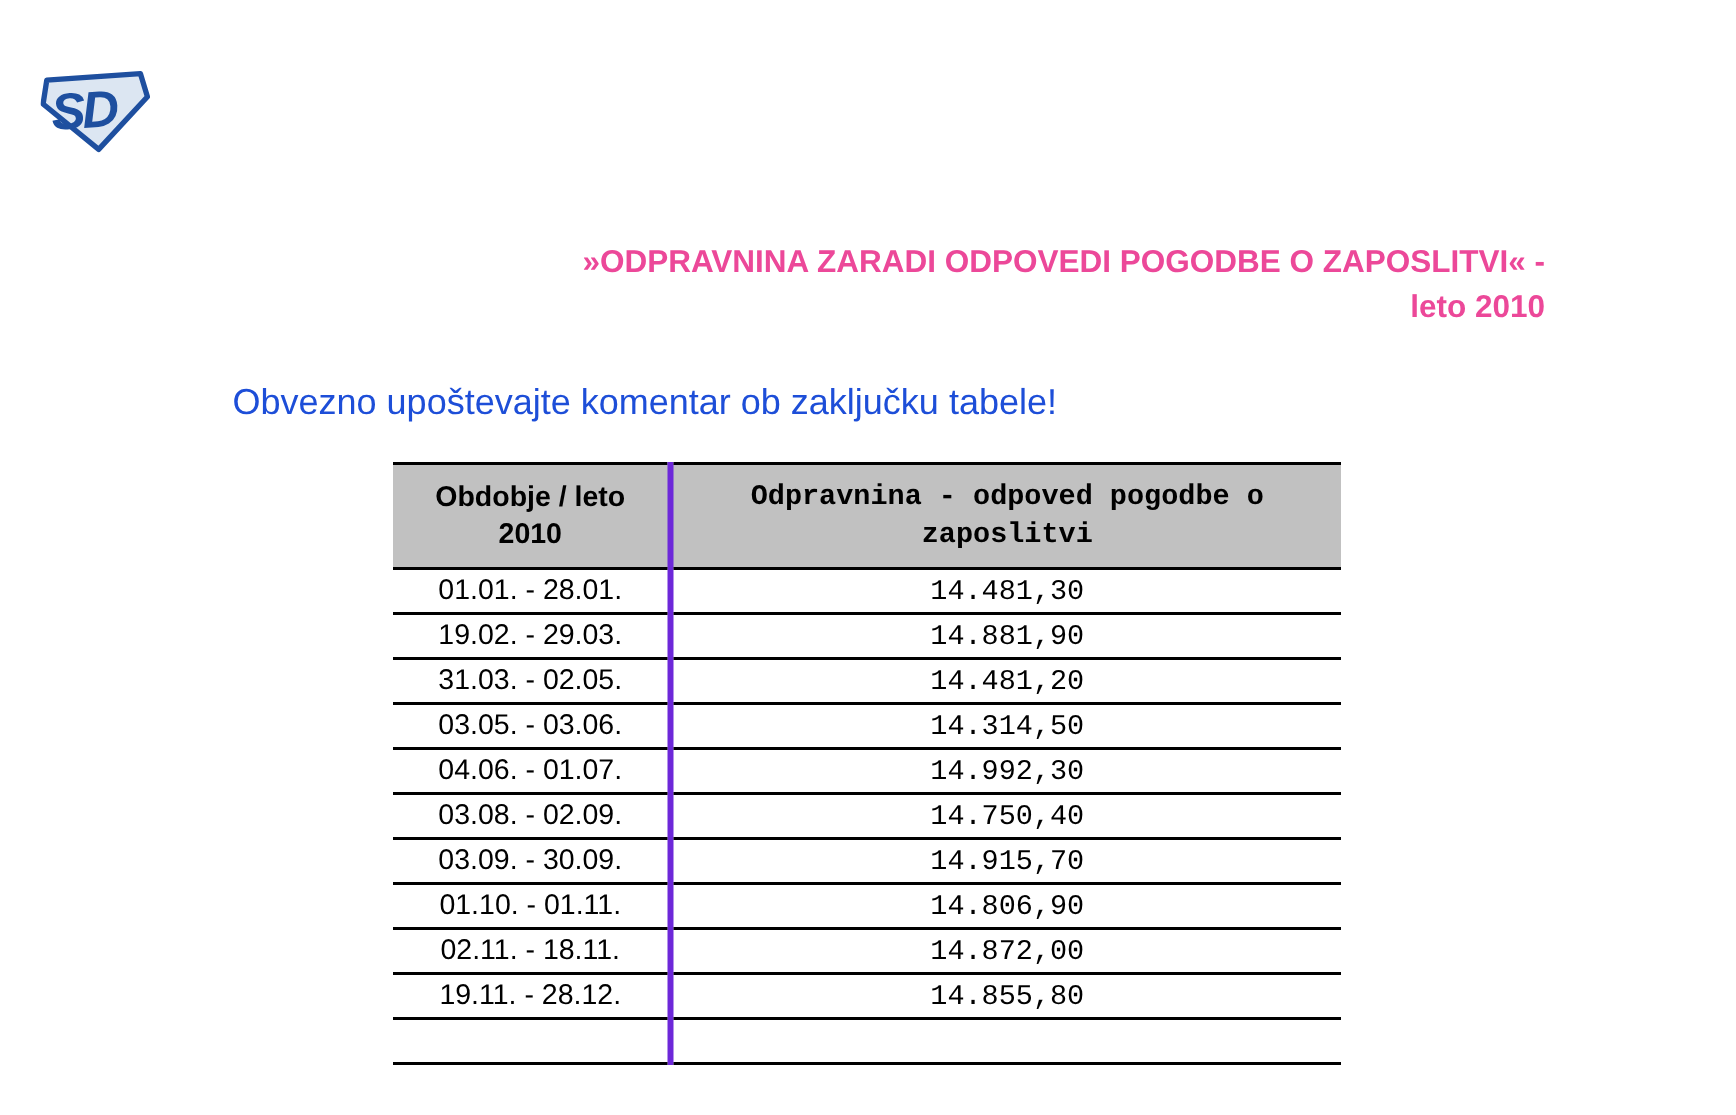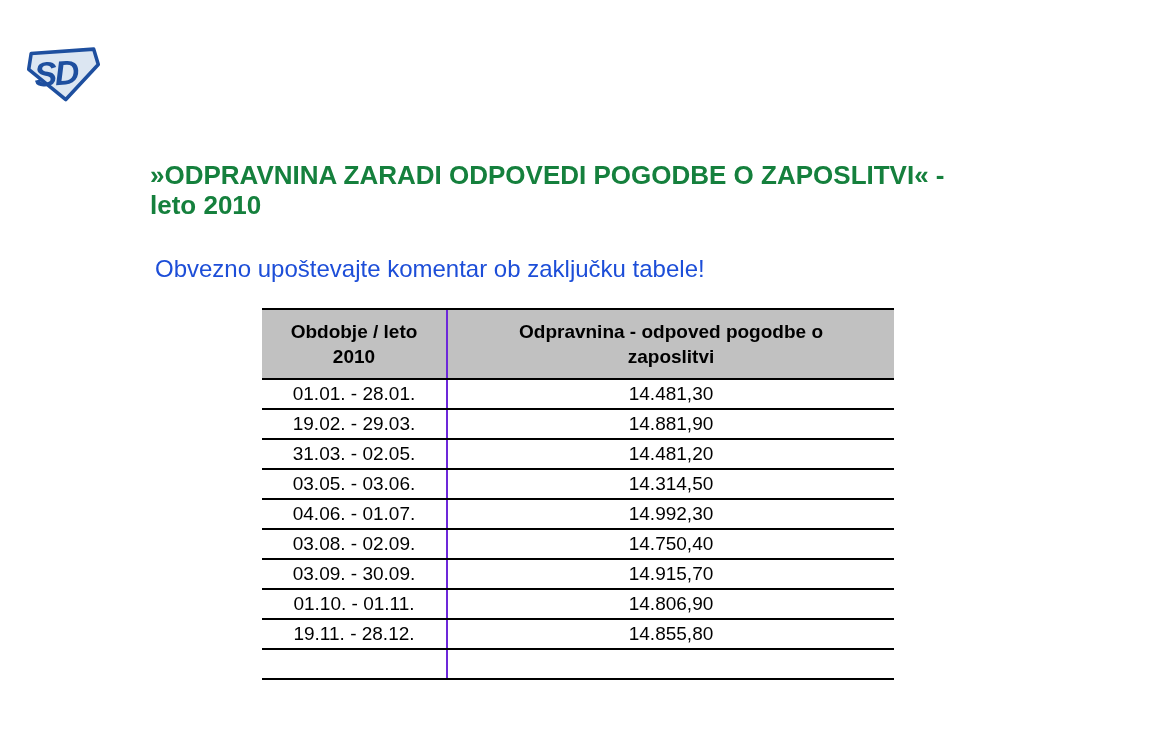--- a/index.html
+++ b/index.html
@@ -12,25 +12,25 @@
   }
   .page { position: relative; width: 1157px; height: 743px; background: #ffffff; overflow: hidden; }
 
   
   .logo { position: absolute; left: 27px; top: 45px; width: 74px; height: 58px; }
 
   
   .title {
     position: absolute;
     left: 150px; top: 160px; width: 880px;
-    text-align: left;
+    text-align: right;
     font-weight: bold;
-    font-size: 26px;
+    font-size: 21px;
     line-height: 30px;
-    color: #15803d;
+    color: #ec4899;
     letter-spacing: 0px;
   }
 
   
   .notice {
     position: absolute;
     left: 155px; top: 255px;
     font-size: 24px;
     color: #1d4ed8;
   }
@@ -58,21 +58,21 @@
   }
   table.payout th.c1h { padding: 4px 6px; }
   table.payout td {
     border-bottom: 2px solid #000;
     height: 30px;
     font-size: 19px;
     text-align: center;
     vertical-align: middle;
     white-space: nowrap;
   }
-  table.payout .divider { border-left: 2px solid #6d28d9; }
+  table.payout .divider { border-left: 4px solid #6d28d9; font-family: Liberation Mono, monospace; }
 </style>
 </head>
 <body>
 
 <div class="page">
 
   <div class="logo">
     <svg viewBox="0 0 104 80" width="74" height="58">
       <g transform="rotate(-4 52 40)">
         <polygon points="8,8 96,8 101,30 52,76 3,30" fill="#dce6f2" stroke="#1e4f9f" stroke-width="5" stroke-linejoin="round"></polygon>
@@ -137,20 +137,24 @@
           <tr>
             <td>03.09. - 30.09.</td>
             <td class="divider">14.915,70</td>
           </tr>
 
           <tr>
             <td>01.10. - 01.11.</td>
             <td class="divider">14.806,90</td>
           </tr>
 
+          <tr>
+            <td>02.11. - 18.11.</td>
+            <td class="divider">14.872,00</td>
+          </tr>
 
           <tr>
             <td>19.11. - 28.12.</td>
             <td class="divider">14.855,80</td>
           </tr>
 
           <tr>
             <td></td>
             <td class="divider"></td>
           </tr>

